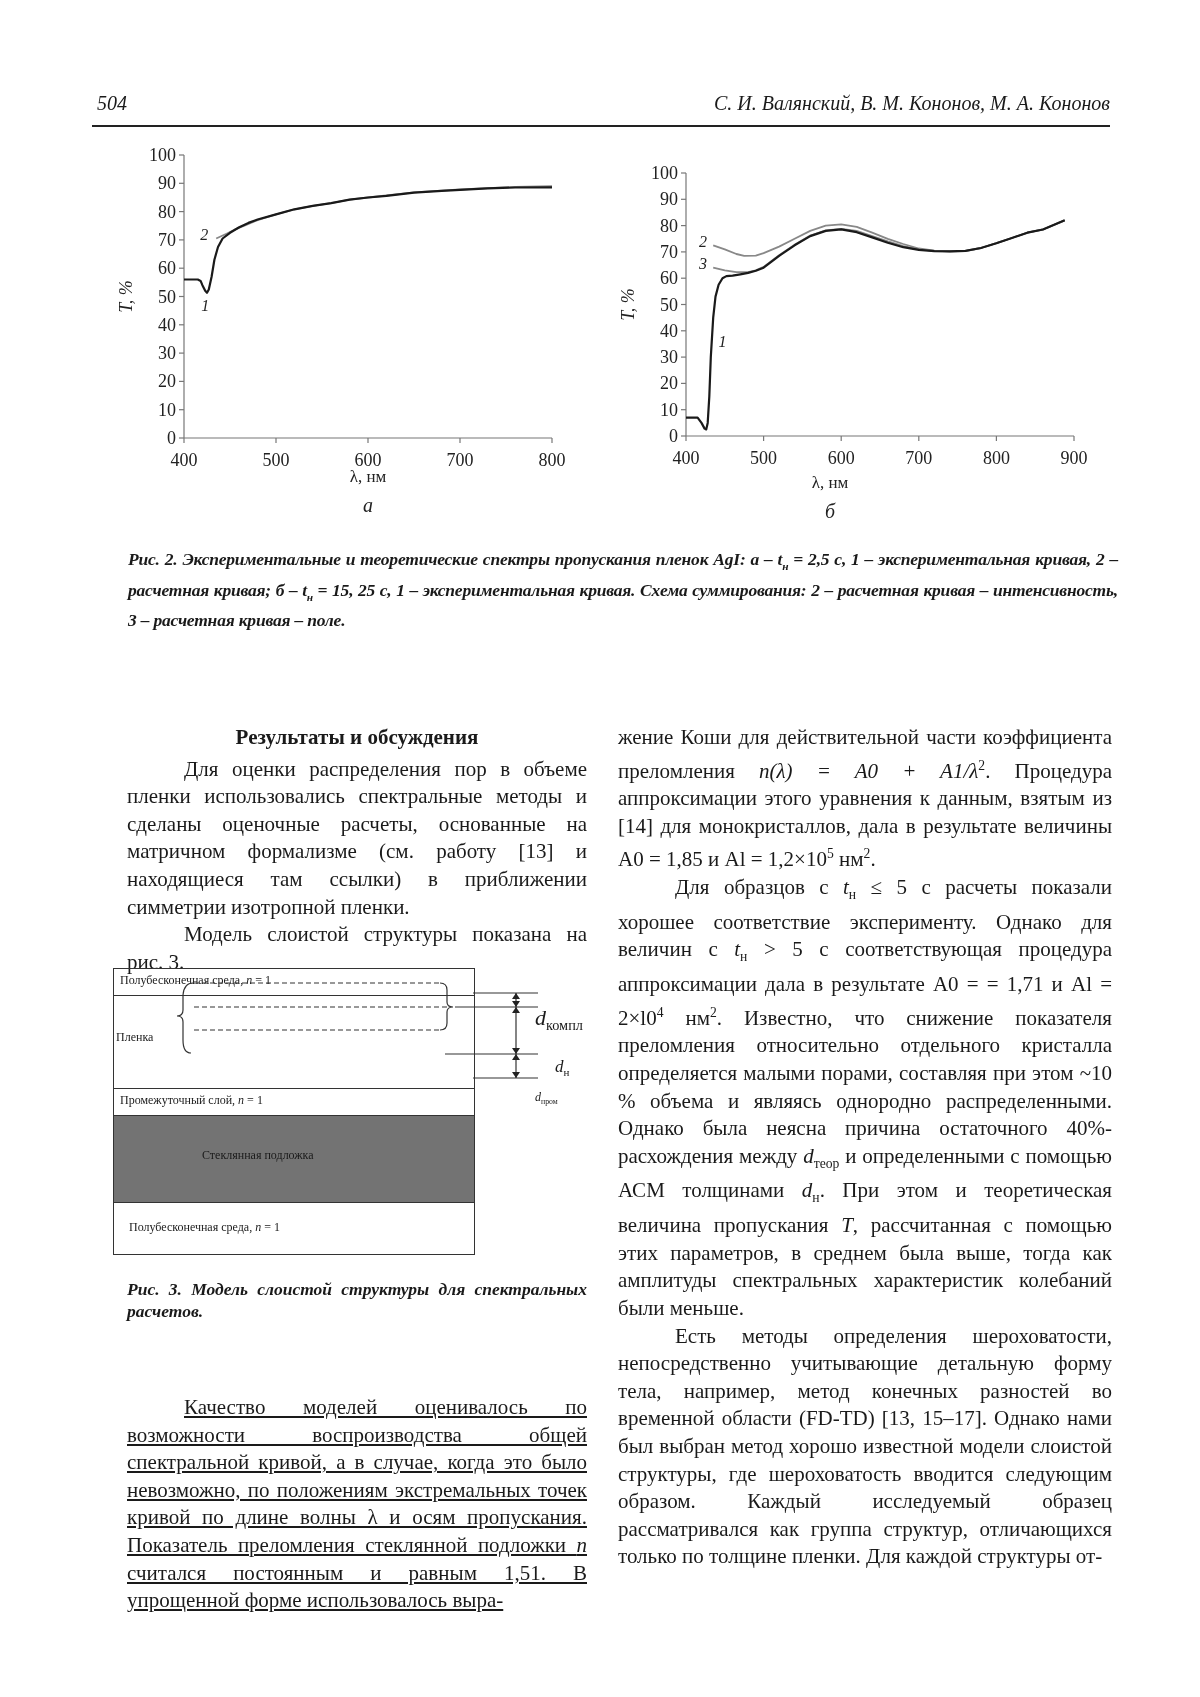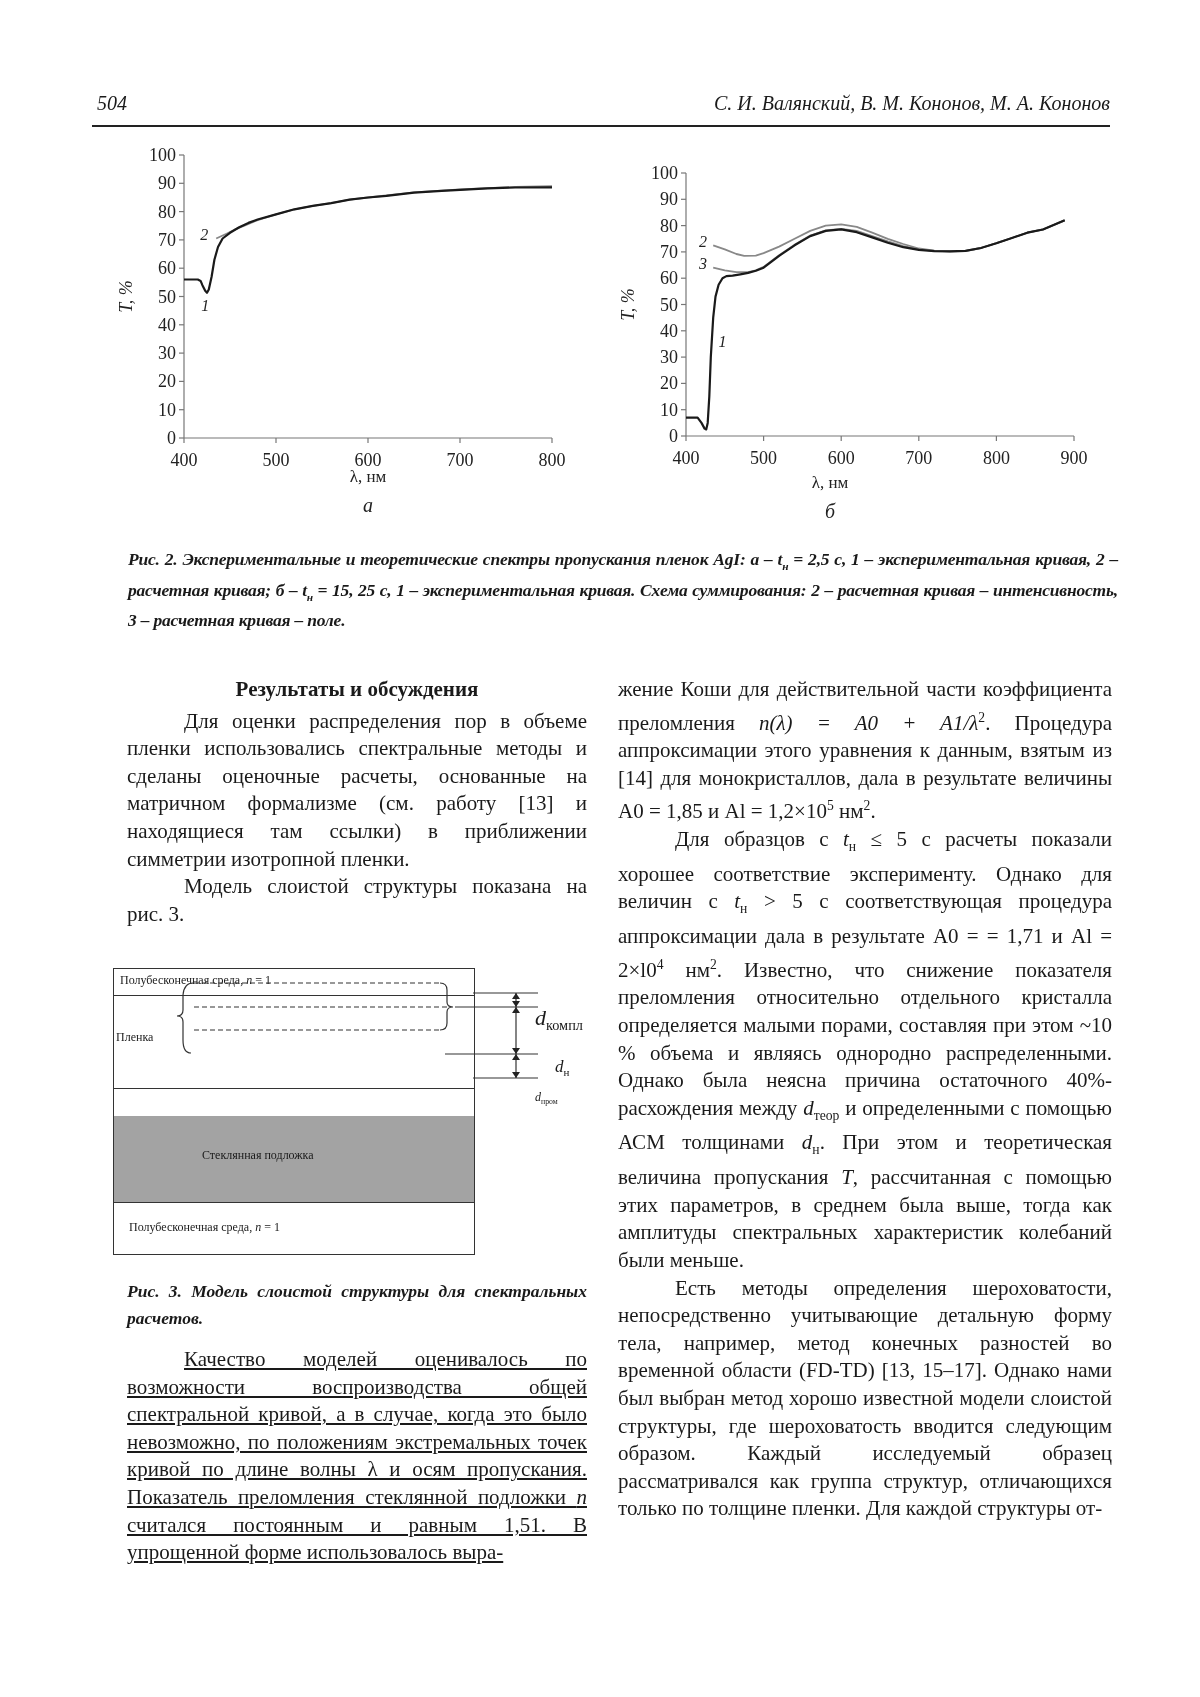--- a/index.html
+++ b/index.html
@@ -2,29 +2,29 @@
 <html><head>
 <meta charset="utf-8">
 <style>
   html, body { margin:0; padding:0; background:#fff; }
   body { width:1200px; height:1697px; position:relative; font-family:"Liberation Serif", serif; color:#1a1a1a; overflow:hidden; }
   .hdr-num { position:absolute; left:97px; top:92px; font-style:italic; font-size:20px; }
   .hdr-auth { position:absolute; right:90px; top:92px; font-style:italic; font-size:20px; }
   .hdr-rule { position:absolute; left:92px; width:1018px; top:125px; height:0; border-top:2px solid #222; }
   svg.chart { position:absolute; left:0; top:0; }
   .caption2 { position:absolute; left:113px; top:547px; width:990px; font-style:italic; font-weight:bold; font-size:17.5px; line-height:24px; text-align:justify; letter-spacing:-0.2px;margin-left:15px; }
-  .col { position:absolute; font-size:21px; line-height:27.6px; text-align:justify; }
+  .col { position:absolute; font-size:21px; line-height:27.6px; text-align:justify;margin-top:48px; }
   .colL { left:127px; width:460px; }
   .colR { left:618px; width:494px; }
   .sec-title { font-weight:bold; text-align:center; margin:0; }
   p { margin:0; text-indent:0; }
   .ind { text-indent:57px; }
   .figbox { position:absolute; left:113px; top:968px; width:360px; height:285px; border:1.5px solid #333; }
   .layer { position:absolute; left:0; width:100%; border-bottom:1.5px solid #333; font-size:12px; }
-  .caption3 { position:absolute; left:127px; top:1278px; width:460px; font-style:italic; font-weight:bold; font-size:17.5px; line-height:27px; text-align:justify; }
+  .caption3 { position:absolute; left:127px; top:1278px; width:460px; font-style:italic; font-weight:bold; font-size:17.5px; line-height:22px; text-align:justify; }
   sup, sub { font-size:0.65em; }
   i.v { font-style:italic; }
 </style>
 </head>
 <body>
 
 <div class="hdr-num">504</div>
 <div class="hdr-auth">С. И. Валянский, В. М. Кононов, М. А. Кононов</div>
 <div class="hdr-rule"></div>
 
@@ -127,21 +127,24 @@
   <p class="ind">Модель слоистой структуры показана на рис. 3.</p>
 </div>
 
 <div class="figbox">
   <div class="layer" style="top:0;height:26px;">
     <span style="position:absolute;left:6px;top:4px;"><span>Полубесконечная среда, </span><i class="v">n</i><span> = 1</span></span>
   </div>
   <div class="layer" style="top:27px;height:92px;">
     <span style="position:absolute;left:2px;top:34px;">Пленка</span>
   </div>
-  <div class="layer" style="top:147px;height:86px;background:#a3a3a3;">
+  <div class="layer" style="top:120px;height:26px;">
+    <span style="position:absolute;left:6px;top:4px;"><span>Промежуточный слой, </span><i class="v">n</i><span> = 1</span></span>
+  </div>
+  <div class="layer" style="top:147px;height:86px;background:#737373;">
     <span style="position:absolute;left:88px;top:32px;">Стеклянная подложка</span>
   </div>
   <div class="layer" style="top:234px;height:51px;border-bottom:none;">
     <span style="position:absolute;left:15px;top:17px;"><span>Полубесконечная среда, </span><i class="v">n</i><span> = 1</span></span>
   </div>
 </div>
 <svg style="position:absolute;left:110px;top:960px;" width="480" height="140">
   <g stroke="#333" fill="none" stroke-width="1.2">
     <path d="M81 93 Q73 93 73 80 L73 62 Q73 56 67 56 Q73 56 73 50 L73 35 Q74 23 83 23"></path>
     <line x1="84" y1="23" x2="330" y2="23" stroke-dasharray="5,3"></line>

